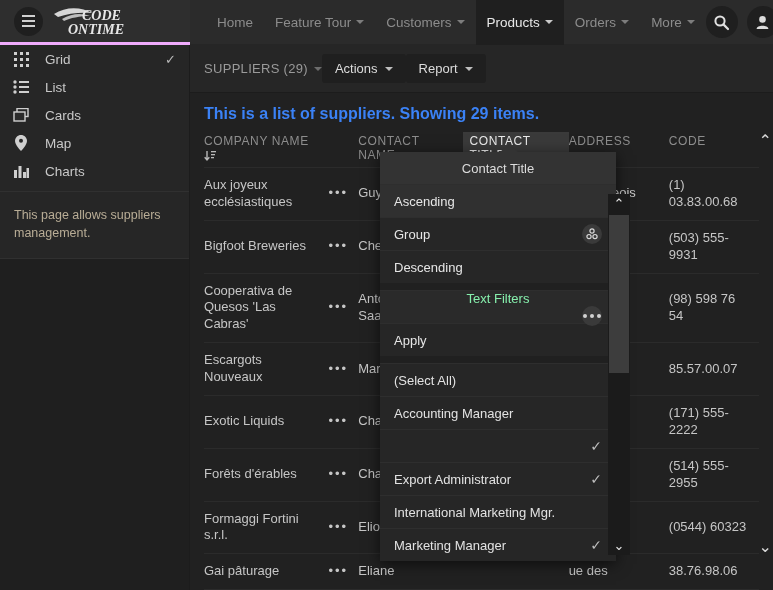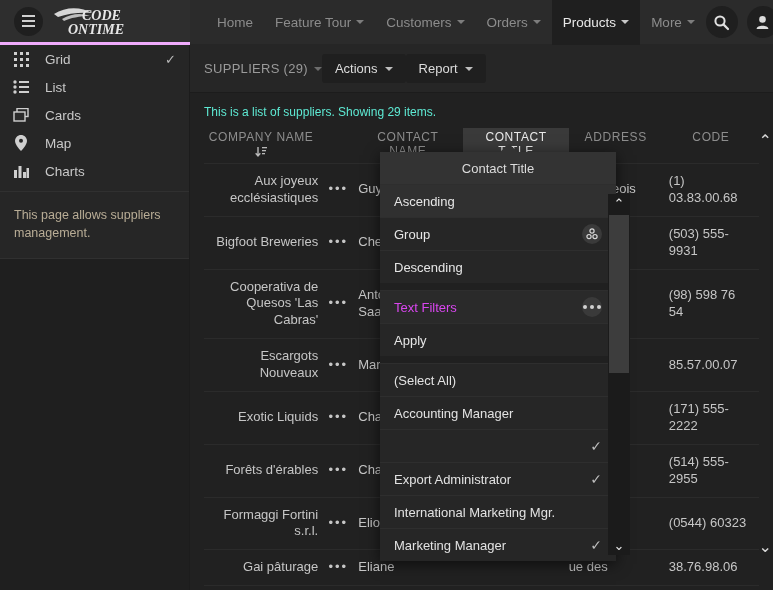--- a/index.html
+++ b/index.html
@@ -87,34 +87,34 @@
   .crumb { font-size: 13px; color: #9a9a9a; display: flex; align-items: center; gap: 6px; cursor: pointer; letter-spacing:.3px;}
   .crumb .caret { border-top-color: #7a7a7a; }
   .tbtn {
     background: #1f1f1f; color: #dcdcdc; font-size: 13px;
     padding: 7px 13px; border-radius: 3px; display: flex; align-items: center; gap: 7px; cursor: pointer;
     border: none; font-family: inherit;
   }
 
   .grid-wrap { flex: 1; position: relative; background: #212121; min-height: 0; padding: 0 14px 0 0; }
   .grid-inner { height: 100%; background: #212121; padding-left: 14px; }
-  .grid-note { font-size: 12px; color: #5eead4; padding: 12px 0 9px; }
+  .grid-note { font-size: 16px; color: #3b82f6; padding: 12px 0 9px; font-weight: bold; }
 
   table.grid { width: 100%; border-collapse: collapse; table-layout: fixed; }
   table.grid th {
-    text-align: center; font-size: 12px; font-weight: normal; color: #8d8d8d;
+    text-align: left; font-size: 12px; font-weight: normal; color: #8d8d8d;
     letter-spacing: .6px; padding: 2px 6px 2px 0; vertical-align: top; height: 30px;
   }
   table.grid th.hl { color: #eaeaea; background: #3a3a3a; padding-left: 6px; }
   .sorticon { display: block; margin-top: 2px; }
   table.grid td {
     font-size: 13px; color: #c6c6c6; padding: 9px 6px 9px 0; vertical-align: middle;
     border-top: 1px solid #2b2b2b; line-height: 1.3;
   }
-  td.company { color: #c8c8c8; text-align: right; }
+  td.company { color: #c8c8c8; }
   td.rowdots { width: 34px; color: #888; letter-spacing: 2px; text-align: center; cursor: pointer; padding-right: 0; }
   td.addr, td.phone { color: #c0b49c; }
   td.name { color: #c4b79e; }
   td.title { color: #9e9e9e; }
 
   
   .outer-scroll { position: absolute; right: 0; top: 0; width: 14px; height: 100%; }
   .outer-scroll .chev { position: absolute; right: 1px; color: #d8d8d8; }
 
   
@@ -129,21 +129,21 @@
   .dd-title {
     height: 32px; display: flex; align-items: center; justify-content: center;
     font-size: 13px; color: #dcdcdc; background: #333;
   }
   .dd-item {
     height: 33px; display: flex; align-items: center; padding: 0 14px;
     font-size: 13px; color: #e6e6e6; cursor: pointer; border-top: 1px solid #2e2e2e;
     font-weight: normal;
   }
   .dd-item.hover { background: #303030; }
-  .dd-item.muted { color: #d946ef; background: #2a2a2a; }
+  .dd-item.muted { color: #86efac; background: #2a2a2a; flex-direction: column; }
   .dd-item .trail { margin-left: auto; display: flex; align-items: center; }
   .badge-circ {
     width: 20px; height: 20px; border-radius: 50%; background: #3a3a3a;
     display: flex; align-items: center; justify-content: center;
   }
   .dd-gap { height: 7px; background: #202020; }
   .dd-opt {
     height: 33px; display: flex; align-items: center; padding: 0 14px;
     font-size: 13px; color: #e2e2e2; cursor: pointer; border-top: 1px solid #2e2e2e;
   }
@@ -186,26 +186,26 @@
         <span>Home</span>
       </div>
       <div class="navitem">
         <span>Feature Tour</span>
         <span class="caret"></span>
       </div>
       <div class="navitem">
         <span>Customers</span>
         <span class="caret"></span>
       </div>
+      <div class="navitem active">
+        <span>Products</span>
+        <span class="caret"></span>
+      </div>
       <div class="navitem">
         <span>Orders</span>
-        <span class="caret"></span>
-      </div>
-      <div class="navitem active">
-        <span>Products</span>
         <span class="caret"></span>
       </div>
       <div class="navitem">
         <span>More</span>
         <span class="caret"></span>
       </div>
 
       <div class="navicons">
         <div class="circbtn">
           <svg width="17" height="17" viewBox="0 0 17 17">

